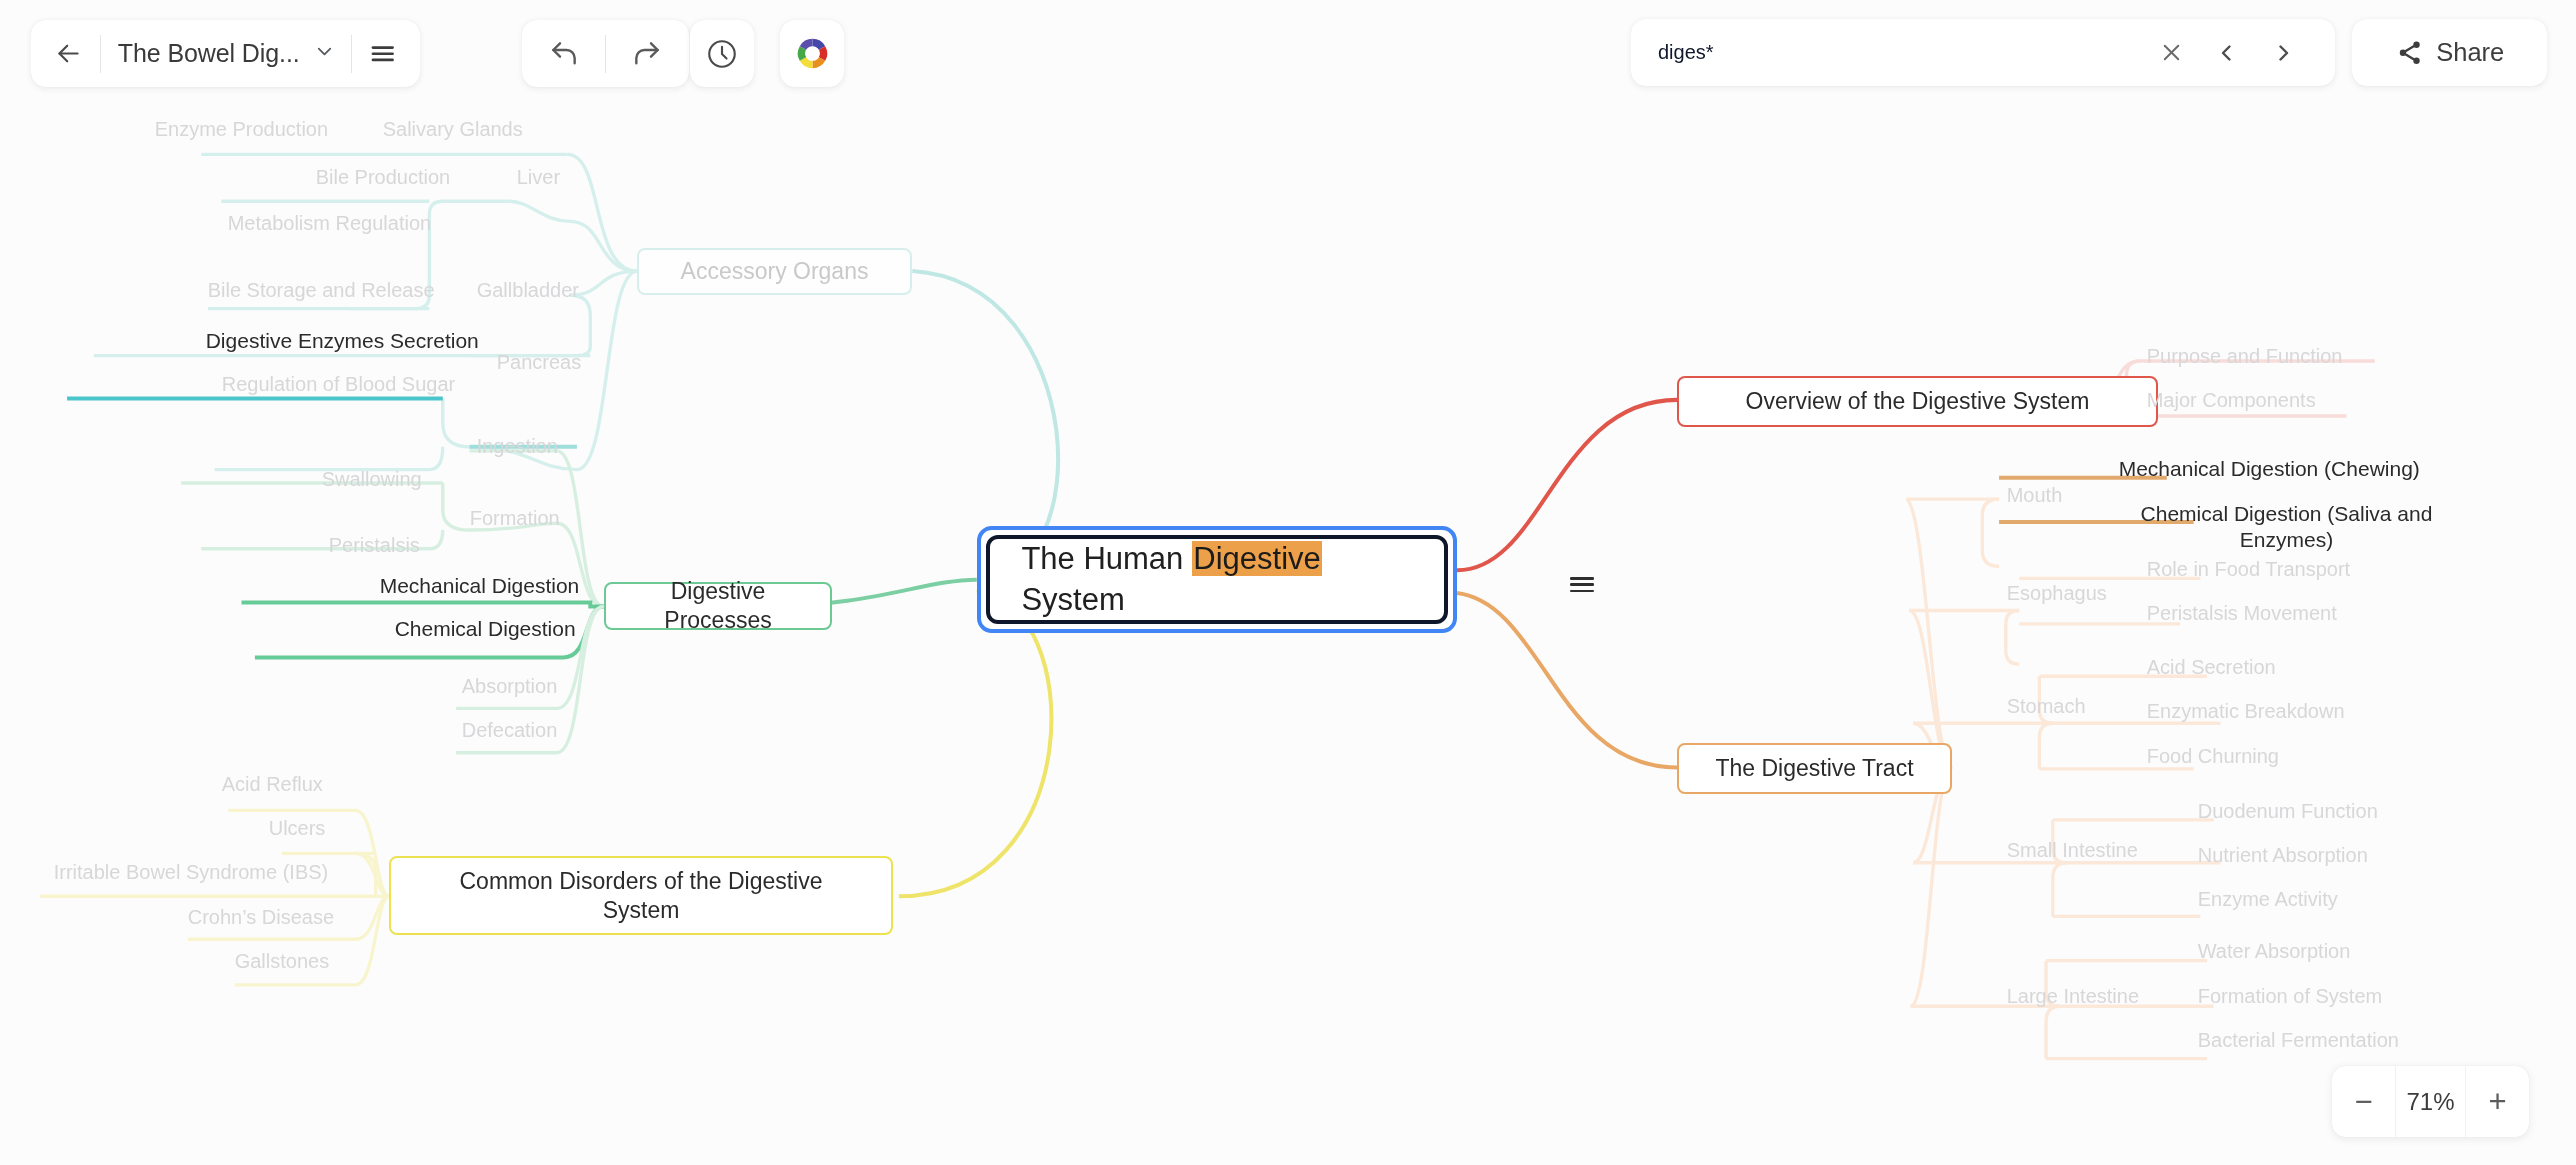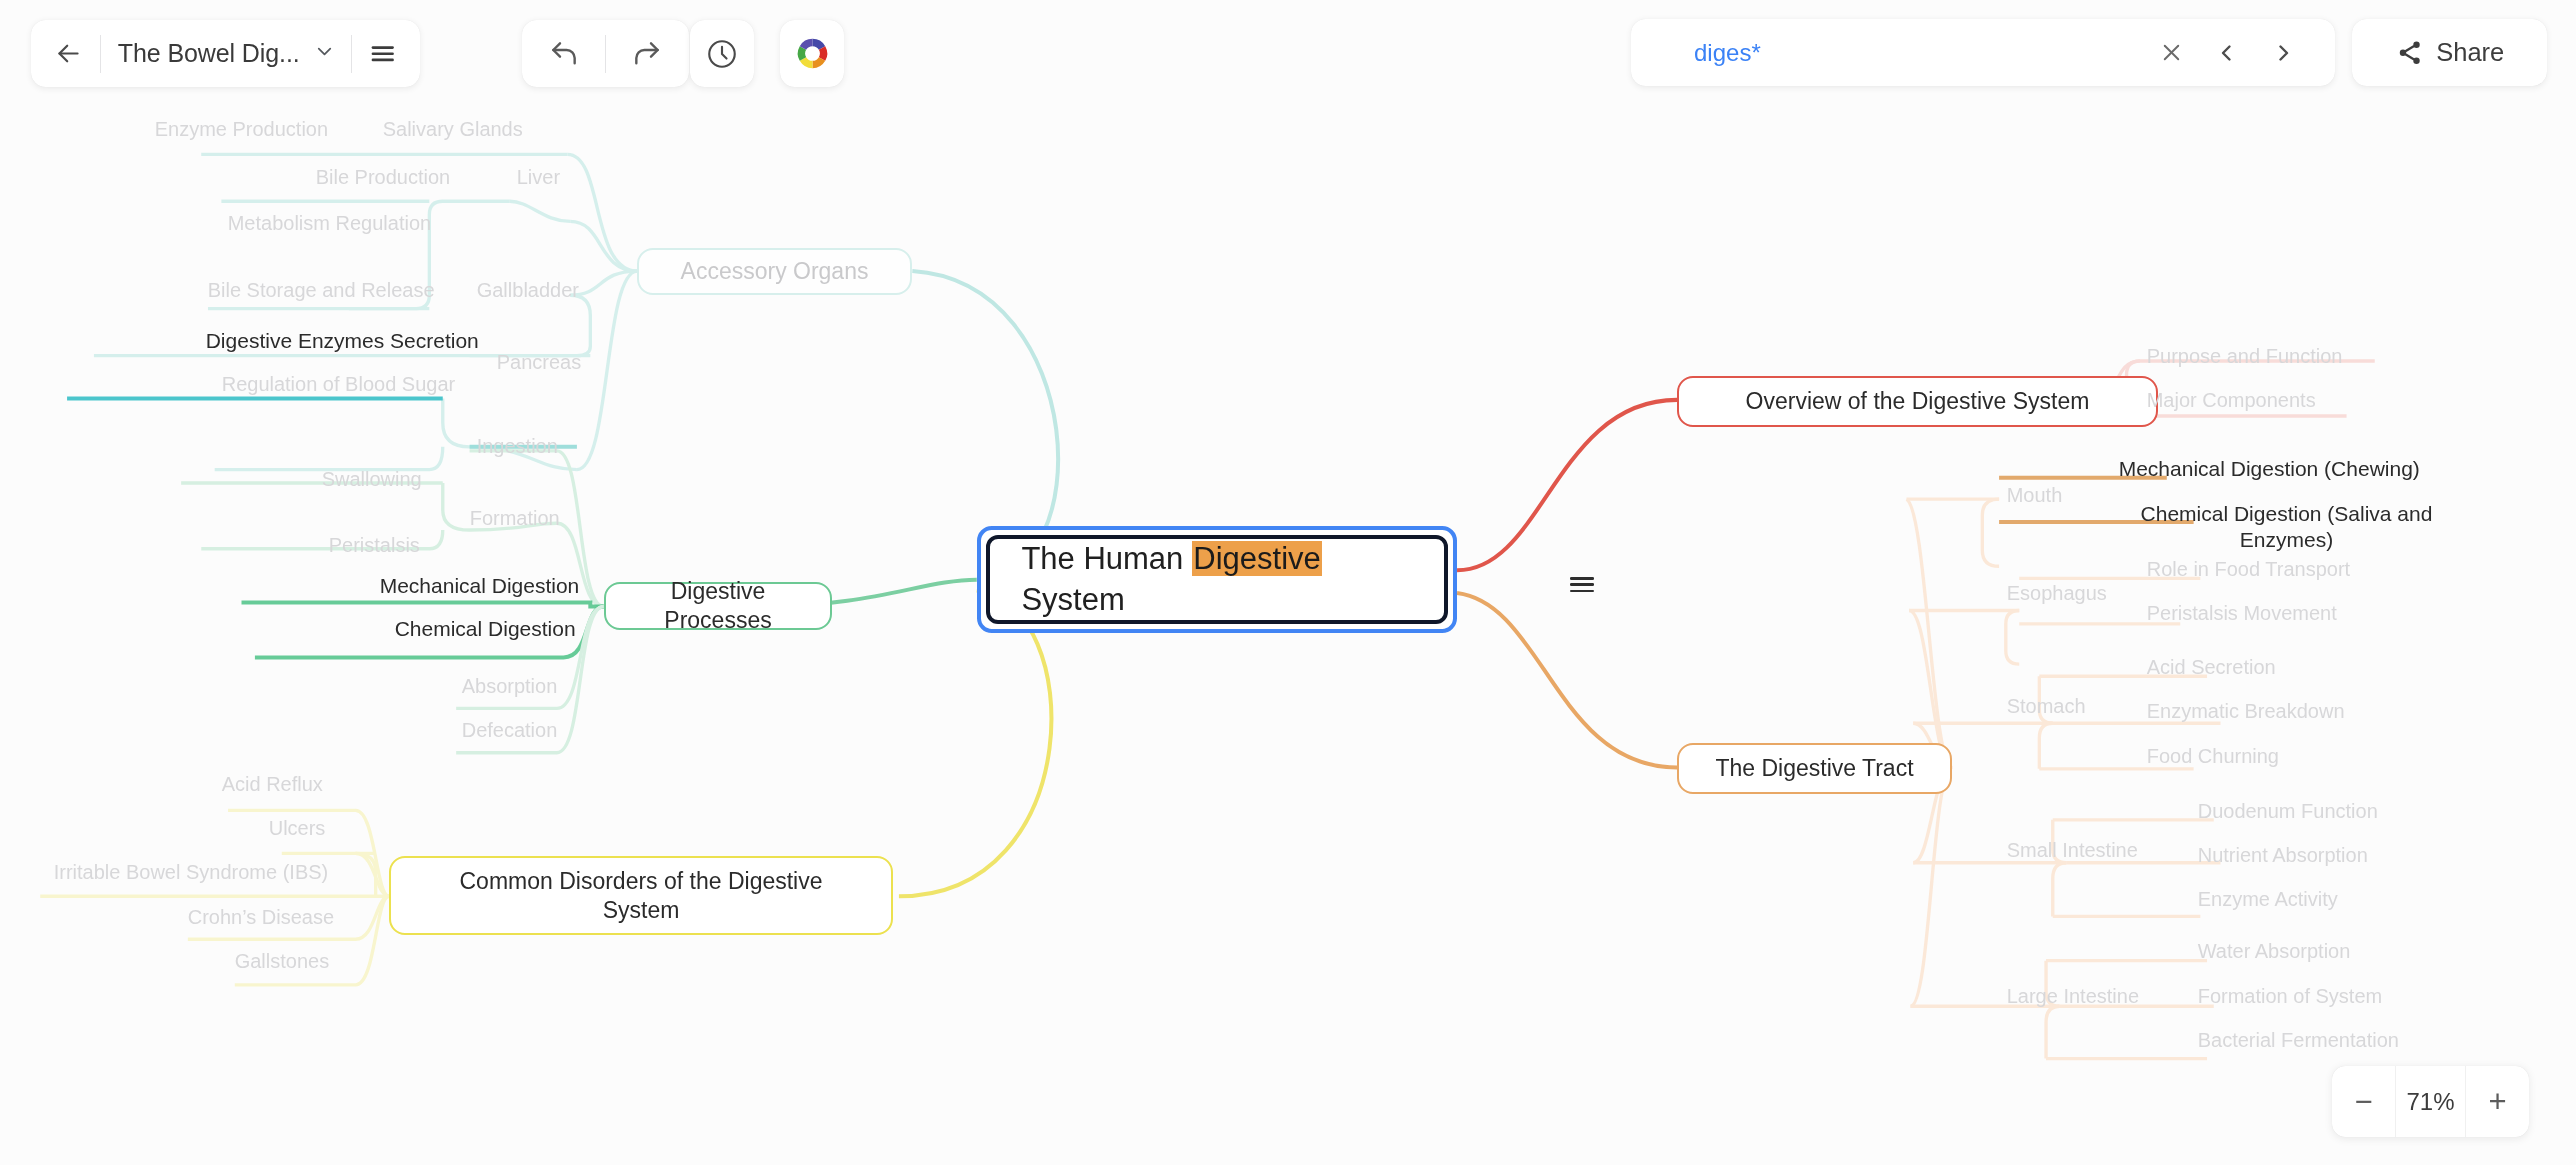--- a/index.html
+++ b/index.html
@@ -44,21 +44,21 @@
   .pal-group { left: 780px; top: 20px; height: 67px; width: 64px; justify-content: center; }
 
   
   .search-pill {
     left: 1631px; top: 19px; width: 704px; height: 67px;
     padding: 0 24px 0 27px;
   }
   .search-input {
     flex: 1; border: none; outline: none; background: transparent;
     font-family: "Liberation Sans", sans-serif;
-    font-size: 24px; color: #3b82f6; margin-left: 36px;
+    font-size: 20px; color: #0f172a;
   }
   .search-input::placeholder { color: #b6b6b6; }
   .s-icon-btn {
     width: 56px; height: 56px; display: flex; align-items: center; justify-content: center;
     cursor: pointer; color: #636363;
   }
   
   .share-pill {
     left: 2352px; top: 19px; width: 195px; height: 67px;
     justify-content: center; gap: 12px; cursor: pointer;
@@ -75,21 +75,21 @@
     display: flex; align-items: center; justify-content: center;
     text-align: center;
     white-space: pre-line;
     cursor: pointer;
     line-height: 1.25;
   }
   
   .boxed {
     background: #ffffff;
     border: 2px solid #ccc;
-    border-radius: 16px;
+    border-radius: 8px;
     padding: 12px 23px;
   }
   .boxed.faded { background: rgba(255,255,255,0.6); }
 
   
   .leaf { padding: 2.7px 6.7px 9.4px 6.7px; }
 
   .dim   { color: #c9c9cb; }
   .dim2  { color: #d7d7d9; }
   .hit   { color: #2b2b2b; }

